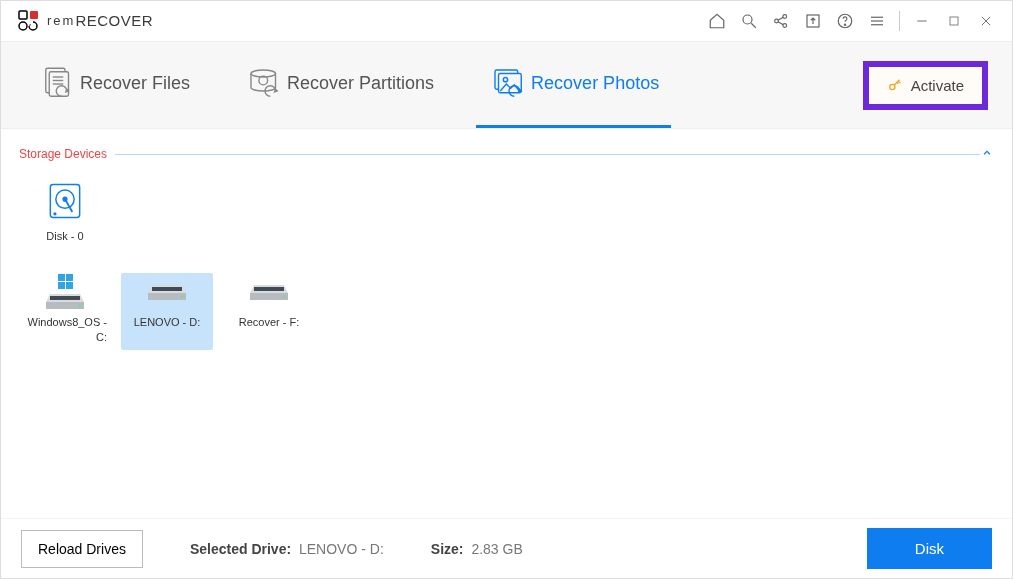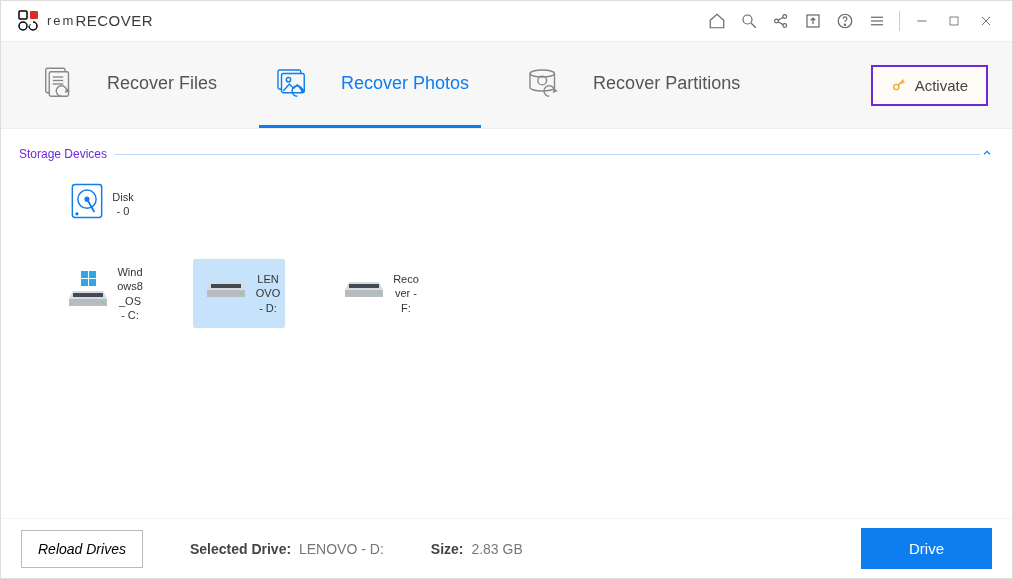--- a/index.html
+++ b/index.html
@@ -7,45 +7,45 @@
   
   .titlebar { display: flex; align-items: center; height: 40px; padding: 0 10px 0 16px; }
   .logo { display: flex; align-items: center; gap: 2px; }
   .logo-text { font-size: 18px; font-weight: 400; letter-spacing: 0.5px; color: #3b3b3b; }
   .titlebar-spacer { flex: 1; }
   .titlebar-icons { display: flex; gap: 0; align-items: center; }
   .tb-btn { width: 32px; height: 32px; display: flex; align-items: center; justify-content: center; cursor: pointer; color: #666; }
   .tb-sep { width: 1px; height: 20px; background: #ccc; margin: 0 6px; }
   
   .tabbar { height: 88px; background: #f7f7f7; border-top: 1px solid #eee; border-bottom: 1px solid #eee; display: flex; align-items: center; padding: 0 24px; gap: 30px; }
-  .tab { display: flex; align-items: center; gap: 28px; padding: 8px 12px; cursor: pointer; height: 100%; border-bottom: 3px solid transparent; color: #555; }
+  .tab { display: flex; align-items: center; gap: 1px; padding: 8px 12px; cursor: pointer; height: 100%; border-bottom: 3px solid transparent; color: #555; }
   .tab.active { border-bottom: 3px solid #0d7df0; color: #0d7df0; }
   .tab-label { font-size: 18px; }
   .tab-icon { width: 42px; height: 42px; display: flex; align-items: center; justify-content: center; }
   .tabbar-spacer { flex: 1; }
-  .activate-btn { border: 2px solid #6d28d9; color: #444; background: #fffcf7; padding: 10px 18px; font-size: 15px; cursor: pointer; display: flex; align-items: center; gap: 8px; }
+  .activate-btn { border: 6px solid #6d28d9; color: #444; background: #fffcf7; padding: 10px 18px; font-size: 15px; cursor: pointer; display: flex; align-items: center; gap: 8px; }
   
   .content { flex: 1; padding: 18px 18px 0 18px; overflow: auto; }
   .section-header { display: flex; align-items: center; margin-bottom: 6px; }
-  .section-title { font-size: 12px; color: #6d28d9; margin-right: 8px; }
+  .section-title { font-size: 12px; color: #ef4444; margin-right: 8px; }
   .section-line { flex: 1; height: 1px; background: #b7d6f5; }
   .section-chevron { width: 14px; color: #0d7df0; font-size: 12px; text-align: center; cursor: pointer; }
   
   .items { display: flex; gap: 24px; padding: 6px 0 18px 6px; flex-wrap: wrap; }
-  .item { display: flex; flex-direction: row; align-items: center; width: 80px; padding: 6px 4px; cursor: pointer; text-align: center; margin-left: 36px; }
+  .item { display: flex; flex-direction: column; align-items: center; width: 80px; padding: 6px 4px; cursor: pointer; text-align: right; }
   .item.selected { background: #c7e3fb; border-radius: 2px; }
   .item-icon { width: 44px; height: 44px; margin-bottom: 6px; display: flex; align-items: center; justify-content: center; }
   .item-label { font-size: 11px; color: #333; line-height: 1.3; word-break: break-word; }
   
   .items-drives { gap: 10px; padding-left: 0; }
   .items-drives .item { width: 92px; }
   .items-drives .item-icon { width: 58px; height: 30px; margin-bottom: 6px; }
   
   .footer { height: 60px; border-top: 1px solid #f4f4f4; display: flex; align-items: center; padding: 0 20px; gap: 30px; }
-  .reload-btn { border: 1px solid #bbb; background: #fff; padding: 10px 16px; font-size: 14px; cursor: pointer; font-style: italic; }
+  .reload-btn { border: 1px solid #bbb; background: #fff; padding: 10px 16px; font-size: 14px; cursor: pointer; }
   .selected-info { display: flex; gap: 30px; align-items: center; font-size: 14px; color: #444; }
   .info-label { font-weight: 600; margin-left: 17px; }
   .info-val { color: #777; margin-left: 4px; }
   .footer-spacer { flex: 1; }
   .scan-btn { background: #0d7df0; color: #fff; border: none; padding: 12px 48px; font-size: 15px; cursor: pointer; }
 </style>
 </head>
 <body>
 
 <div class="titlebar">
@@ -132,44 +132,44 @@
         <rect x="14" y="10" width="22" height="28" rx="2" fill="#f7f7f7"></rect>
         <line x1="18" y1="16" x2="30" y2="16"></line>
           <line x1="18" y1="20" x2="30" y2="20"></line>
           <line x1="18" y1="24" x2="30" y2="24"></line>
         <path d="M28 38 a6 6 0 1 1 6 -6"></path>
           <path d="M34 30 l-1 3 l3 -1 z" fill="#888"></path>
       </svg>
     </span>
     <span class="tab-label">Recover Files</span>
   </div>
+  <div class="tab">
+    <span class="tab-icon">
+      <svg width="42" height="42" viewBox="0 0 48 48" fill="none" stroke="#888" stroke-width="1.6">
+        <ellipse cx="22" cy="12" rx="14" ry="4"></ellipse>
+        <path d="M8 12 v16 a14 4 0 0 0 28 0 V12"></path>
+        <circle cx="22" cy="20" r="5"></circle>
+        <path d="M30 38 a6 6 0 1 1 6 -6"></path>
+          <path d="M36 30 l-1 3 l3 -1 z" fill="#888"></path>
+      </svg>
+    </span>
+    <span class="tab-label">Recover Partitions</span>
+  </div>
   <div class="tab active">
     <span class="tab-icon">
       <svg width="42" height="42" viewBox="0 0 48 48" fill="none" stroke="#0d7df0" stroke-width="1.6">
         <rect x="8" y="8" width="26" height="22" rx="2"></rect>
         <rect x="12" y="12" width="26" height="22" rx="2" fill="#f7f7f7"></rect>
         <circle cx="20" cy="19" r="2.5"></circle>
         <path d="M14 32 l7 -8 l5 5 l4 -4 l6 7"></path>
         <path d="M30 38 a6 6 0 1 1 6 -6"></path>
           <path d="M36 30 l-1 3 l3 -1 z" fill="#0d7df0"></path>
       </svg>
     </span>
     <span class="tab-label">Recover Photos</span>
-  </div>
-  <div class="tab">
-    <span class="tab-icon">
-      <svg width="42" height="42" viewBox="0 0 48 48" fill="none" stroke="#888" stroke-width="1.6">
-        <ellipse cx="22" cy="12" rx="14" ry="4"></ellipse>
-        <path d="M8 12 v16 a14 4 0 0 0 28 0 V12"></path>
-        <circle cx="22" cy="20" r="5"></circle>
-        <path d="M30 38 a6 6 0 1 1 6 -6"></path>
-          <path d="M36 30 l-1 3 l3 -1 z" fill="#888"></path>
-      </svg>
-    </span>
-    <span class="tab-label">Recover Partitions</span>
   </div>
   <div class="tabbar-spacer"></div>
   <button class="activate-btn">
     <svg width="16" height="16" viewBox="0 0 24 24" fill="none" stroke="#f5a623" stroke-width="2">
         <circle cx="8" cy="15" r="4"></circle>
         <path d="M11 12 l8 -8 M17 6 l3 3 M15 8 l2 2"></path>
       </svg>
     <span>Activate</span>
   </button>
 </div>
@@ -254,14 +254,14 @@
     <div>
       <span class="info-label">Selected Drive:</span>
       <span class="info-val">LENOVO - D:</span>
     </div>
     <div>
       <span class="info-label">Size:</span>
       <span class="info-val">2.83 GB</span>
     </div>
   </div>
   <div class="footer-spacer"></div>
-  <button class="scan-btn">Drive</button>
+  <button class="scan-btn">Disk</button>
 </div>
 
 </body></html>

